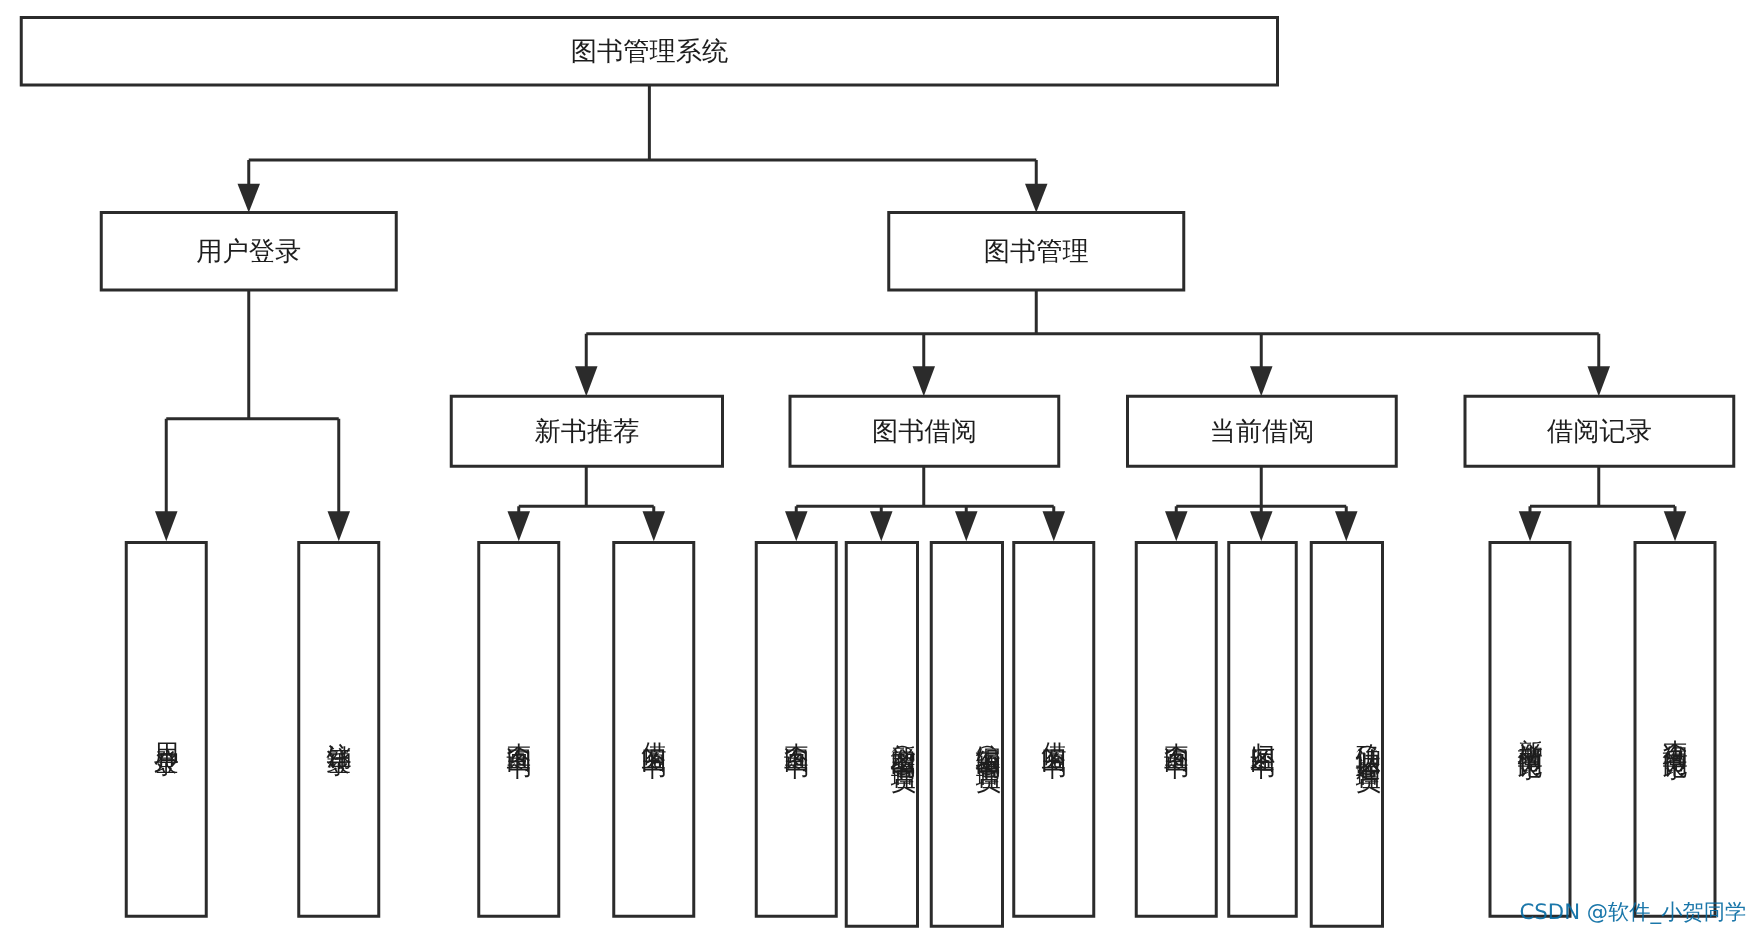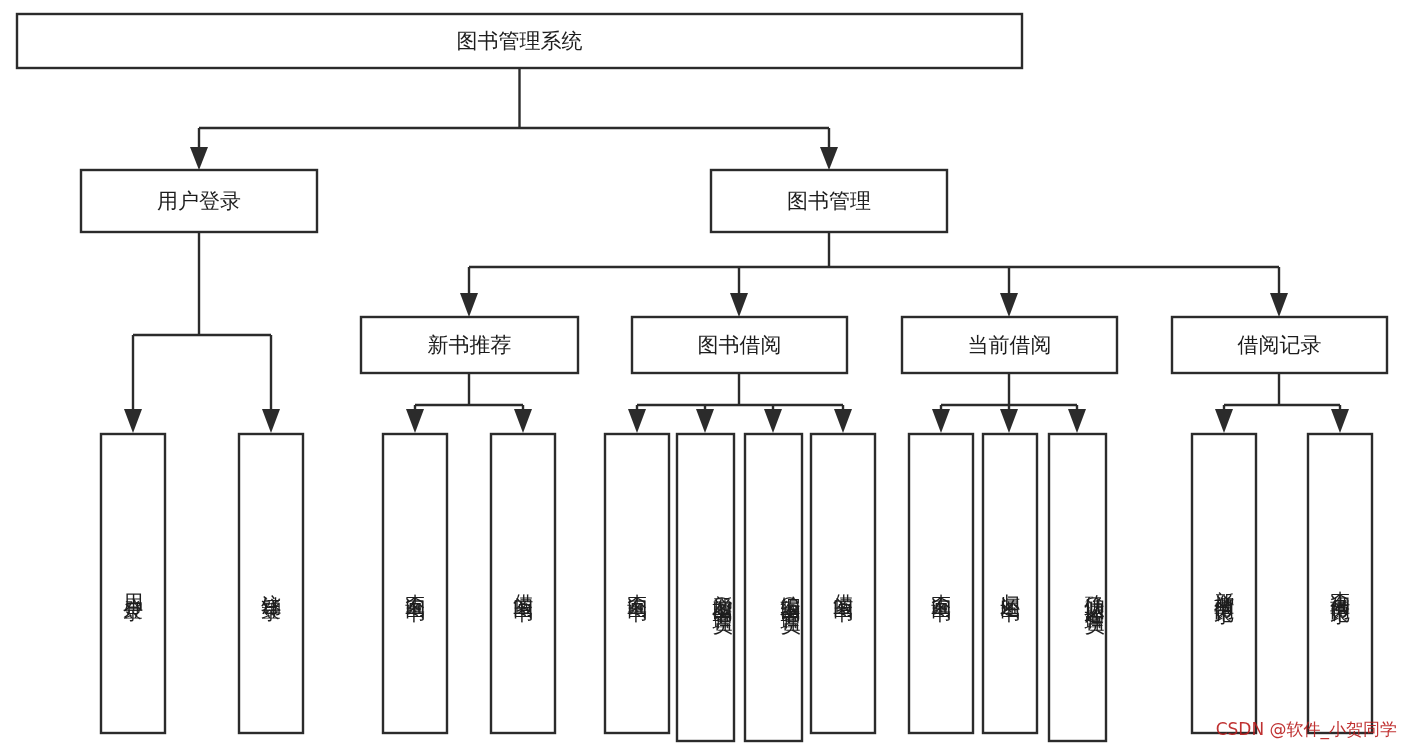--- a/index.html
+++ b/index.html
@@ -63,21 +63,21 @@
     align-items: center;
     justify-content: center;
     pointer-events: none;
   }
   .watermark {
     position: absolute;
     right: 8px;
     bottom: 6px;
     font-family: "DejaVu Sans", "Liberation Sans", sans-serif;
     font-size: 17px;
-    color: #b91c1c;
+    color: #0369a1;
     white-space: nowrap;
     opacity: 0.9;
   }
 </style>
 </head>
 <body>
 
 <div id="diagram-root">
 
   <svg class="flow" viewBox="0 0 1405 747">

